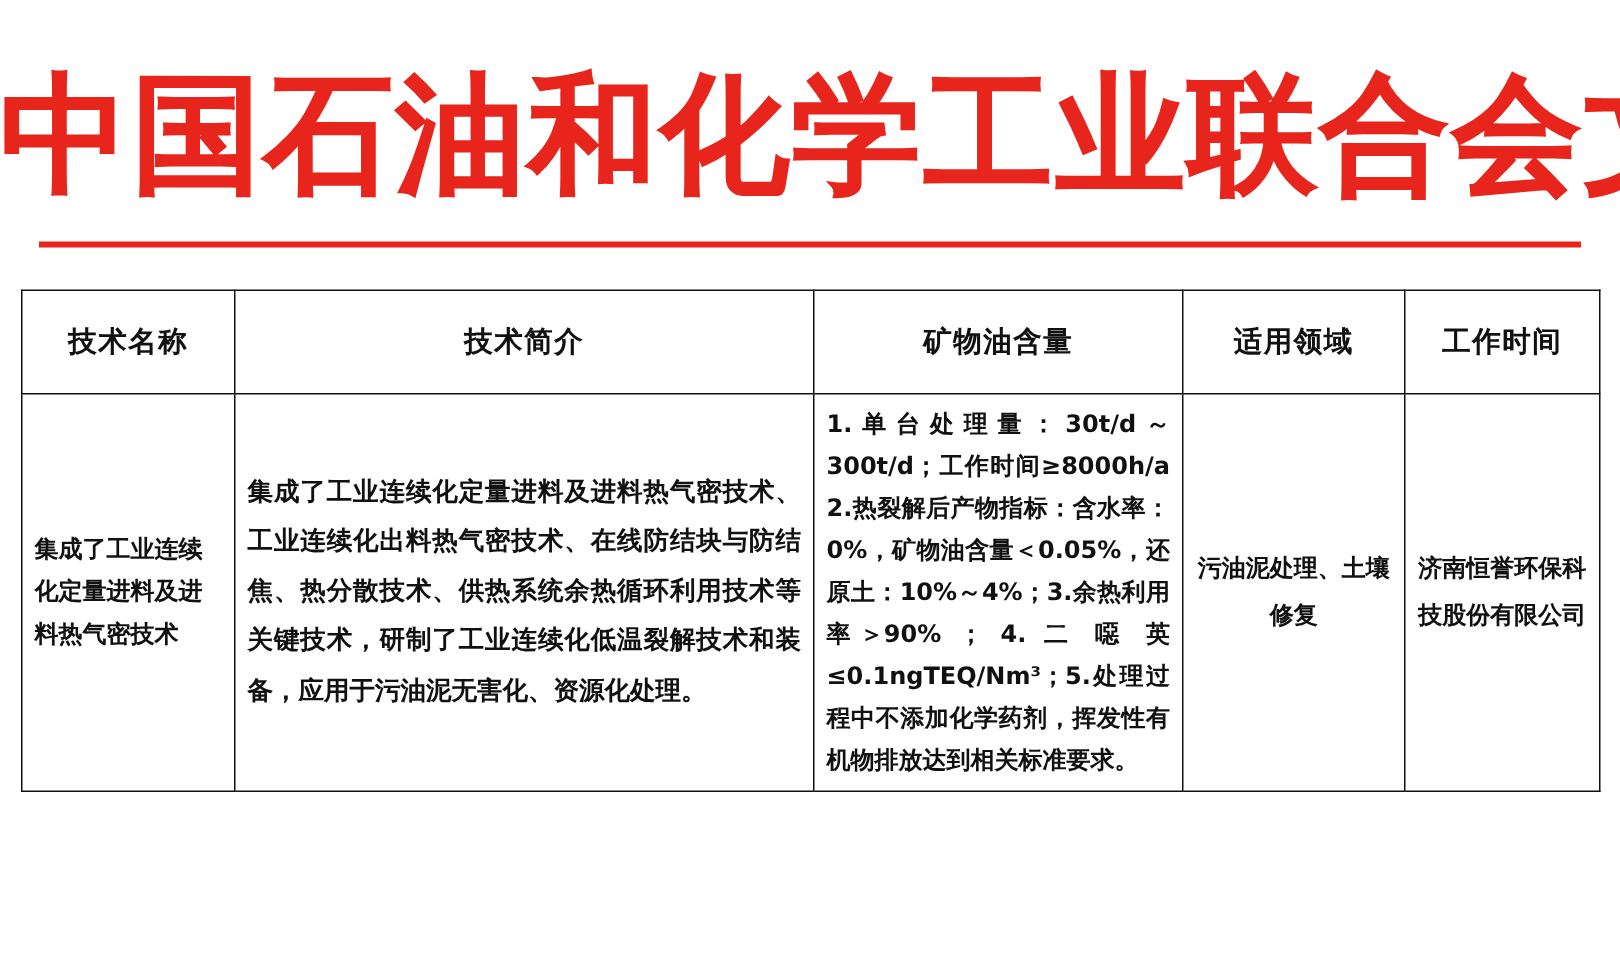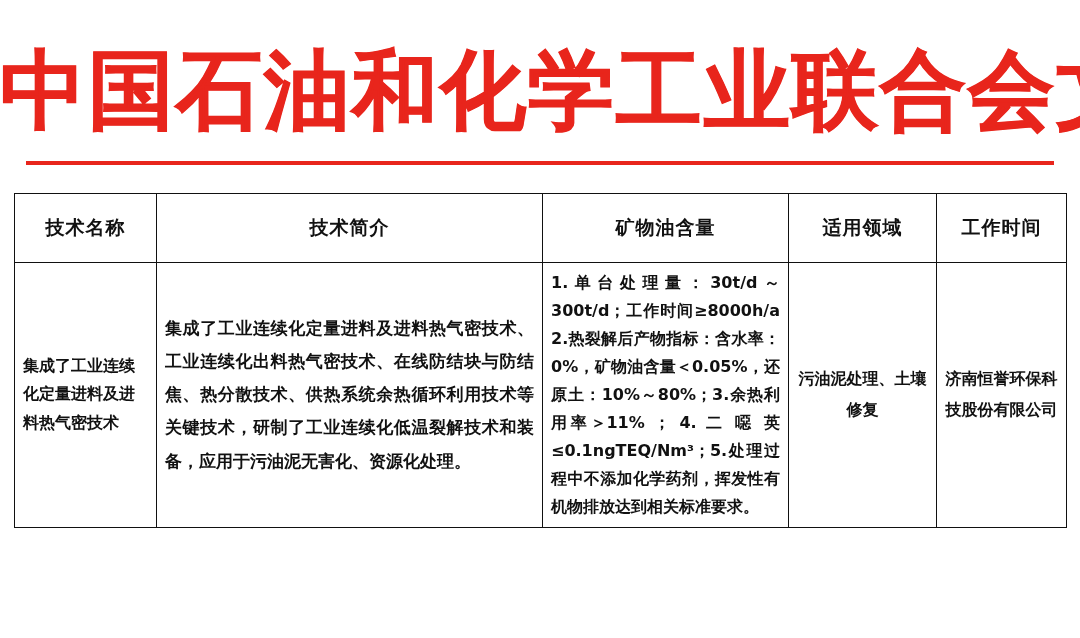--- a/index.html
+++ b/index.html
@@ -142,21 +142,21 @@
           <th>技术简介</th>
           <th>矿物油含量</th>
           <th>适用领域</th>
           <th>工作时间</th>
         </tr>
       </thead>
       <tbody>
         <tr>
           <td class="cell-name">集成了工业连续化定量进料及进料热气密技术</td>
           <td class="cell-desc">集成了工业连续化定量进料及进料热气密技术、工业连续化出料热气密技术、在线防结块与防结焦、热分散技术、供热系统余热循环利用技术等关键技术，研制了工业连续化低温裂解技术和装备，应用于污油泥无害化、资源化处理。</td>
-          <td class="cell-index">1.单台处理量：30t/d～300t/d；工作时间≥8000h/a 2.热裂解后产物指标：含水率：0%，矿物油含量＜0.05%，还原土：10%～80%；3.余热利用率＞11% ； 4. 二 噁 英 ≤0.1ngTEQ/Nm³；5.处理过程中不添加化学药剂，挥发性有机物排放达到相关标准要求。</td>
+          <td class="cell-index">1.单台处理量：30t/d～300t/d；工作时间≥8000h/a 2.热裂解后产物指标：含水率：0%，矿物油含量＜0.05%，还原土：10%～4%；3.余热利用率＞90% ； 4. 二 噁 英 ≤0.1ngTEQ/Nm³；5.处理过程中不添加化学药剂，挥发性有机物排放达到相关标准要求。</td>
           <td class="cell-field">污油泥处理、土壤修复</td>
           <td class="cell-source">济南恒誉环保科技股份有限公司</td>
         </tr>
       </tbody>
     </table>
   </div>
 
 </div>
 
 </body></html>

